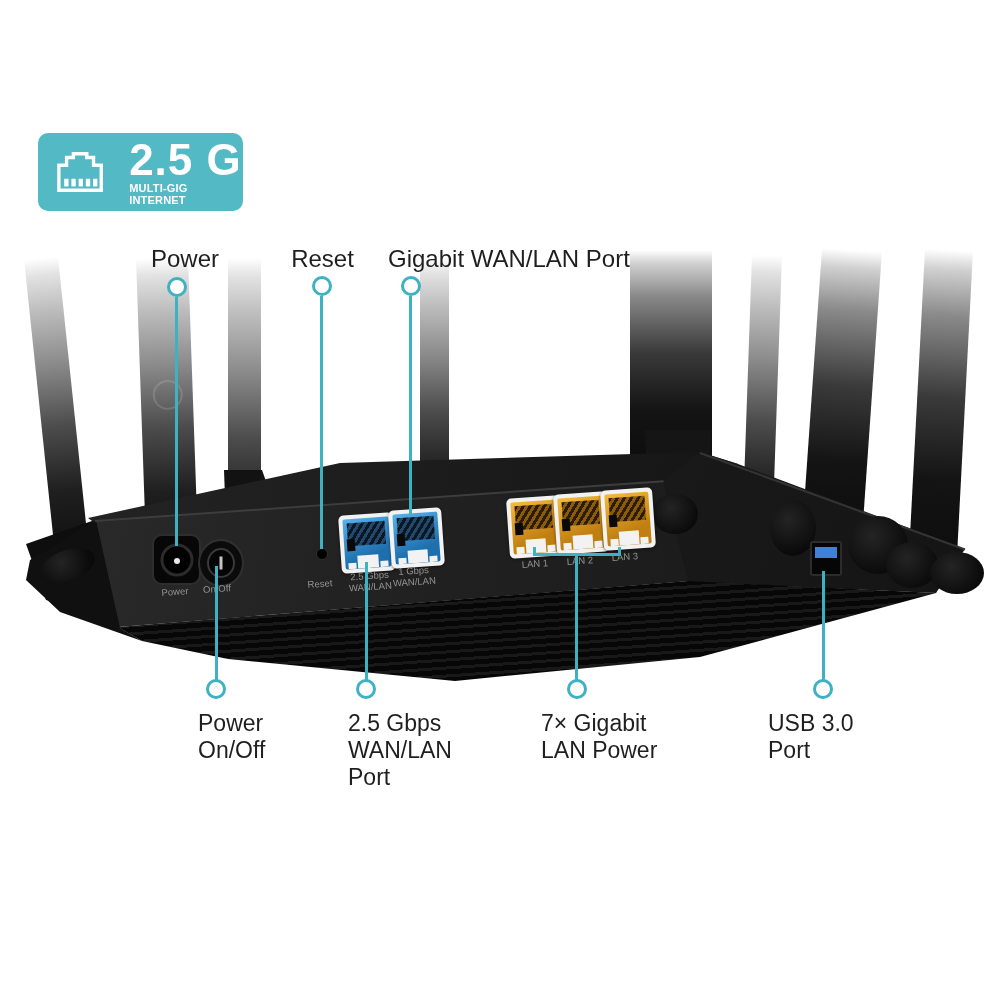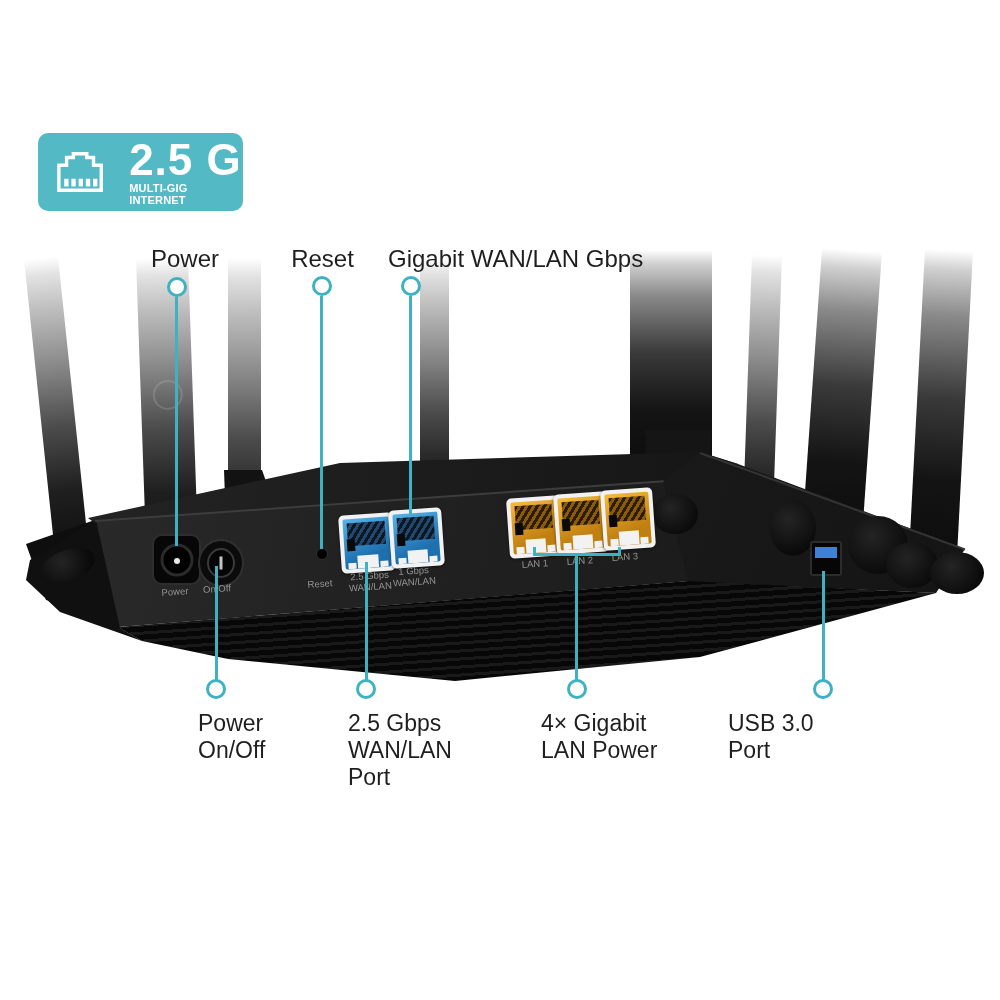--- a/index.html
+++ b/index.html
@@ -206,21 +206,21 @@
   </div>
 
   <div class="toplabel" style="left:140px;top:246px;width:90px;text-align:center;">Power</div>
   <div class="dot" style="left:167px;top:277px;"></div>
   <div class="lead" style="left:175px;top:297px;height:249px;"></div>
 
   <div class="toplabel" style="left:280px;top:246px;width:85px;text-align:center;">Reset</div>
   <div class="dot" style="left:312px;top:276px;"></div>
   <div class="lead" style="left:320px;top:296px;height:253px;"></div>
 
-  <div class="toplabel" style="left:388px;top:246px;">Gigabit WAN/LAN Gbps</div>
+  <div class="toplabel" style="left:388px;top:246px;">Gigabit WAN/LAN Port</div>
   <div class="dot" style="left:401px;top:276px;"></div>
   <div class="lead" style="left:409px;top:296px;height:218px;"></div>
 
   <div class="lead" style="left:215px;top:566px;height:114px;"></div>
   <div class="dot" style="left:206px;top:679px;"></div>
   <div class="botlabel" style="left:198px;top:710px;">
     <span>Power</span><br>
     <span>On/Off</span>
   </div>
 
@@ -231,24 +231,24 @@
     <span>WAN/LAN</span><br>
     <span>Port</span>
   </div>
 
   <div class="lead" style="left:533px;top:547px;height:9px;"></div>
   <div class="lead" style="left:618px;top:547px;height:9px;"></div>
   <div class="lead-h" style="left:533px;top:553px;width:88px;"></div>
   <div class="lead" style="left:575px;top:553px;height:127px;"></div>
   <div class="dot" style="left:567px;top:679px;"></div>
   <div class="botlabel" style="left:541px;top:710px;">
-    <span>4× Gigabit</span><br>
+    <span>7× Gigabit</span><br>
     <span>LAN Power</span>
   </div>
 
   <div class="lead" style="left:822px;top:571px;height:109px;"></div>
   <div class="dot" style="left:813px;top:679px;"></div>
-  <div class="botlabel" style="left:728px;top:710px;">
+  <div class="botlabel" style="left:768px;top:710px;">
     <span>USB 3.0</span><br>
     <span>Port</span>
   </div>
 
 </div>
 
 </body></html>

